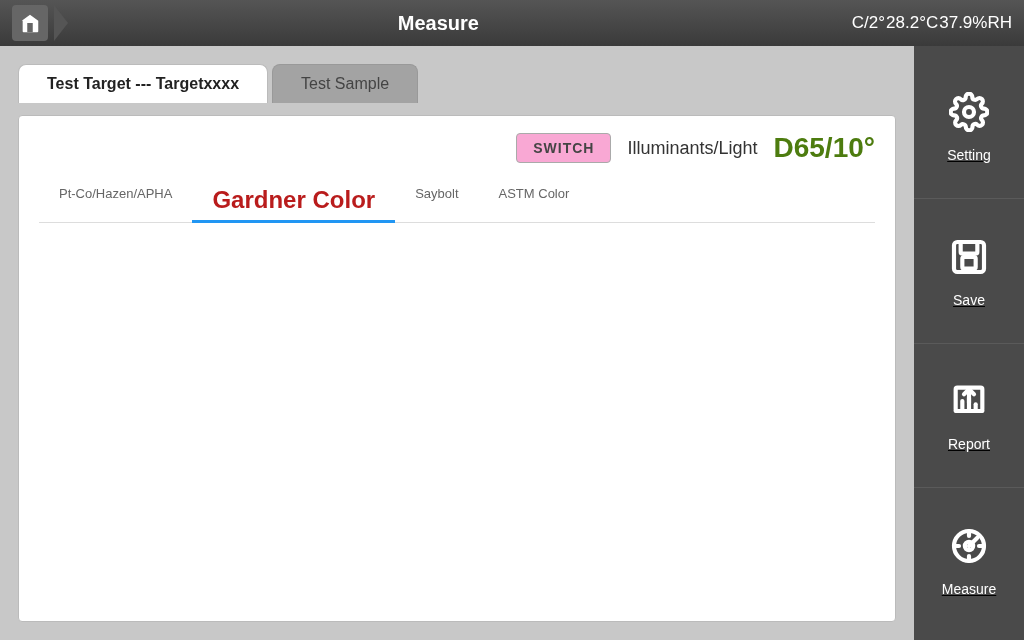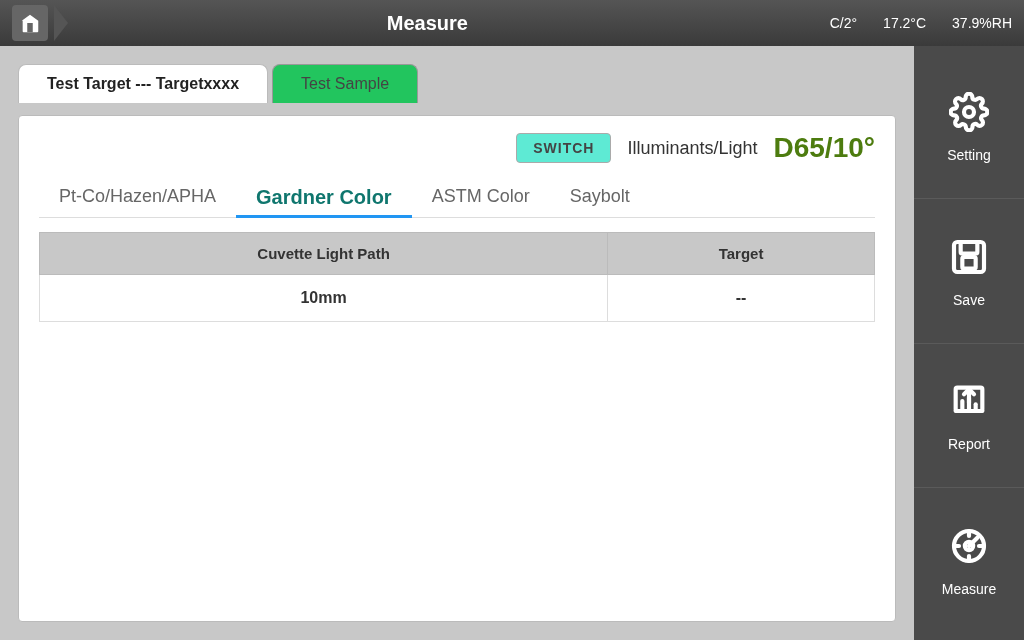--- a/index.html
+++ b/index.html
@@ -44,23 +44,23 @@
     .top-title {
       flex: 1;
       color: white;
       font-size: 20px;
       font-weight: bold;
       text-align: center;
       margin-right: 40px;
     }
     .top-status {
       display: flex;
-      gap: 26px;
+      gap: 1px;
       color: white;
-      font-size: 14px;
+      font-size: 17px;
       margin-left: 13px;
     }
 
     
     .main-area {
       flex: 1;
       display: flex;
       overflow: hidden;
     }
 
@@ -86,21 +86,21 @@
       border-top-right-radius: 8px;
       padding: 10px 28px;
       font-size: 16px;
       font-weight: 600;
       color: #222;
       border: 1px solid #bbb;
       border-bottom: none;
       cursor: pointer;
     }
     .tab-inactive {
-      background: #22c55e;
+      background: #a3a3a3;
       border-top-left-radius: 8px;
       border-top-right-radius: 8px;
       padding: 10px 28px;
       font-size: 16px;
       color: #444;
       border: 1px solid #999;
       border-bottom: none;
       cursor: pointer;
       margin-left: 4px;
     }
@@ -121,21 +121,21 @@
     .illuminants-row {
       display: flex;
       align-items: center;
       gap: 16px;
       margin-left: auto;
       margin-right: 0;
       width: 100%;
       justify-content: flex-end;
     }
     .switch-btn {
-      background: #5eead4;
+      background: #f9a8d4;
       border: 1px solid #aaa;
       border-radius: 4px;
       padding: 6px 16px;
       font-size: 14px;
       font-weight: bold;
       color: #444;
       cursor: pointer;
       letter-spacing: 1px;
     }
     .illuminants-label {
@@ -148,28 +148,28 @@
       color: #4d7c0f;
     }
 
     
     .sub-tabs {
       display: flex;
       border-bottom: 1px solid #ddd;
     }
     .sub-tab {
       padding: 8px 20px;
-      font-size: 18px;
+      font-size: 13px;
       color: #666;
       cursor: pointer;
       position: relative;
     }
     .sub-tab.active {
-      color: #0f766e;
-      font-size: 20px;
+      color: #b91c1c;
+      font-size: 24px;
       font-weight: 600;
     }
     .sub-tab.active::after {
       content: '';
       position: absolute;
       bottom: -1px;
       left: 0;
       right: 0;
       height: 3px;
       background: #2196f3;
@@ -218,20 +218,21 @@
       width: 100%;
       display: flex;
       flex-direction: column;
       align-items: center;
       justify-content: center;
       padding: 16px 8px;
       cursor: pointer;
       border-bottom: 1px solid #5a5a5a;
       gap: 12px;
       flex: 1;
+      text-decoration: underline;
     }
     .sidebar-item:last-child { border-bottom: none; }
     .sidebar-label {
       color: white;
       font-size: 14px;
       text-align: center;
     }
     .icon-container {
       width: 46px;
       height: 46px;
@@ -256,21 +257,21 @@
   <div class="home-btn">
     <svg width="22" height="22" viewBox="0 0 24 24" fill="white">
       <path d="M3 9.5L12 3l9 6.5V21a1 1 0 01-1 1H5a1 1 0 01-1-1V9.5z"></path>
       <path d="M9 22V12h6v10" fill="#666"></path>
     </svg>
   </div>
   <div class="chevron"></div>
   <div class="top-title">Measure</div>
   <div class="top-status">
     <span>C/2°</span>
-    <span>17.2°C</span>
+    <span>28.2°C</span>
     <span>37.9%RH</span>
   </div>
 </div>
 
 <div class="main-area">
 
   <div class="left-panel">
 
     <div class="tab-bar">
       <div class="tab-active">Test Target --- Targetxxxx</div>
@@ -281,38 +282,24 @@
 
       <div class="illuminants-row">
         <button class="switch-btn">SWITCH</button>
         <span class="illuminants-label">Illuminants/Light</span>
         <span class="illuminants-value">D65/10°</span>
       </div>
 
       <div class="sub-tabs">
         <div class="sub-tab">Pt-Co/Hazen/APHA</div>
         <div class="sub-tab active">Gardner Color</div>
+        <div class="sub-tab">Saybolt</div>
         <div class="sub-tab">ASTM Color</div>
-        <div class="sub-tab">Saybolt</div>
-      </div>
-
-      <table class="data-table">
-        <thead>
-          <tr>
-            <th>Cuvette Light Path</th>
-            <th>Target</th>
-          </tr>
-        </thead>
-        <tbody>
-          <tr class="table-row">
-            <td>10mm</td>
-            <td>--</td>
-          </tr>
-        </tbody>
-      </table>
+      </div>
+
 
     </div>
   </div>
 
   <div class="right-sidebar">
 
     <div class="sidebar-item">
       <div class="icon-container">
         <svg class="sidebar-icon" viewBox="0 0 24 24">
           <circle cx="12" cy="12" r="3"></circle>

